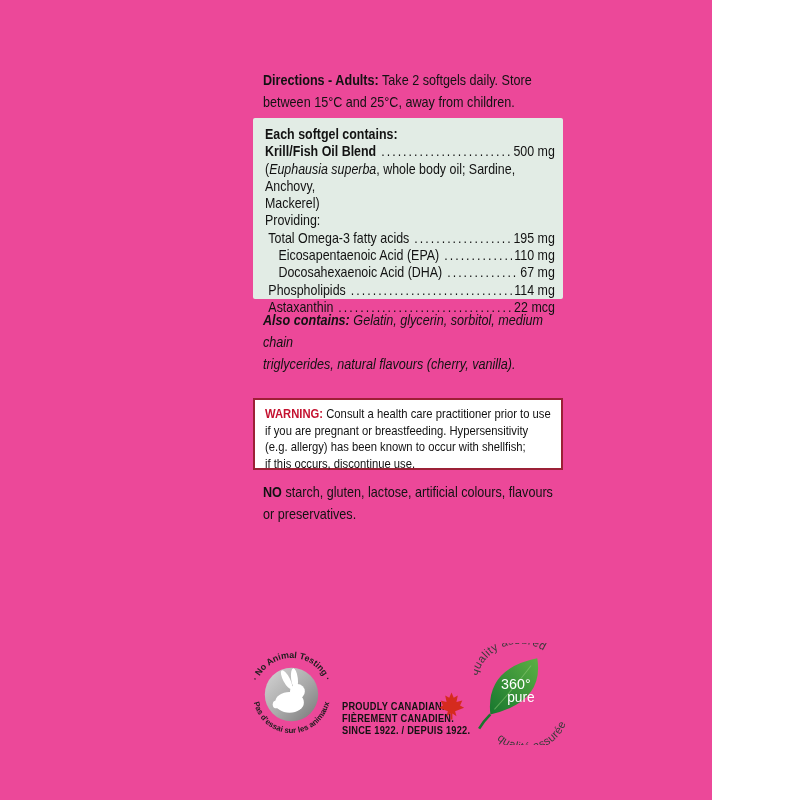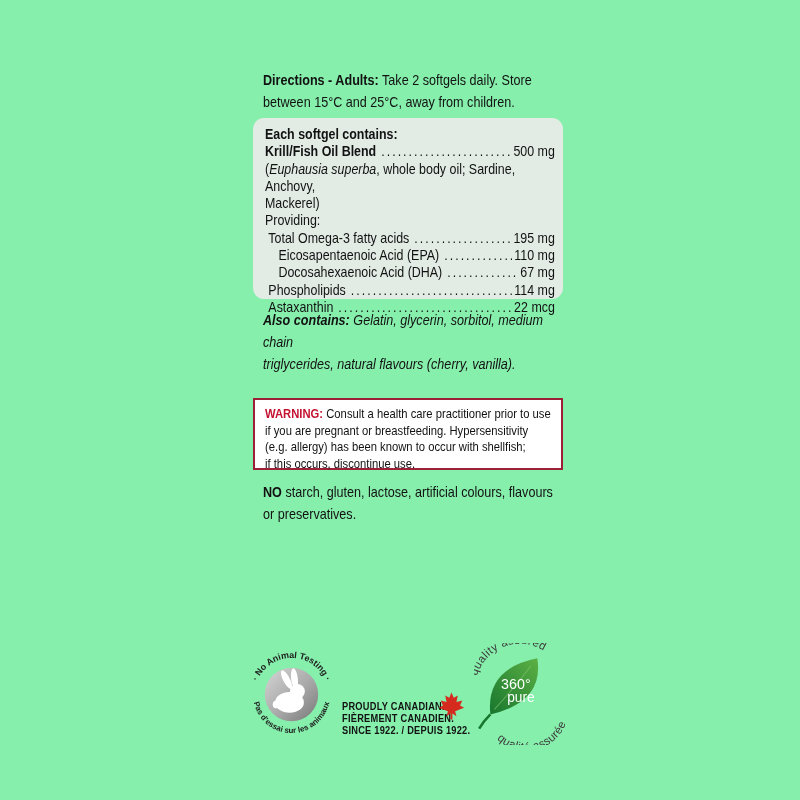--- a/index.html
+++ b/index.html
@@ -1,27 +1,27 @@
 <!DOCTYPE html>
 <html style="--text: #121212; --panel-bg: #e2ece5; --warning-border: #9c2036; --warning-label: #c41230; --maple-red: #d52b1e; --leaf-green-light: #5cb044; --leaf-green-dark: #17762e; --ring-text: #3a3a3a;"><head>
 <meta charset="utf-8">
 <style>
   html,body{margin:0;padding:0;background:#fff;}
-  .page{position:relative;width:800px;height:800px;background:#86efac;overflow:hidden;
+  .page{position:relative;width:712px;height:800px;background:#ec4899;overflow:hidden;
         font-family:"Liberation Sans","DejaVu Sans",sans-serif;color:var(--text,#121212);}
   .abs{position:absolute;}
   
   .cond{transform:scaleX(0.84);transform-origin:0 0;width:119%;}
   .body-txt{font-size:15px;line-height:22px;}
   b{font-weight:bold;}
   .pre{white-space:pre;}
 
   
   .panel{left:253px;top:118px;width:310px;height:181px;background:var(--panel-bg,#e2ece5);
-         border-radius:11px;padding:8px 8px 0 12px;box-sizing:border-box;}
+         border-radius:2px;padding:8px 8px 0 12px;box-sizing:border-box;}
   .panel-inner{font-size:14.8px;line-height:17.3px;}
   .srow{display:flex;align-items:baseline;}
   .srow .nm{white-space:nowrap;}
   .srow .dots{flex:1;overflow:hidden;white-space:nowrap;margin:0 3px 0 6px;letter-spacing:2.4px;}
   .srow .dots::after{content:"..................................................................";}
   .srow .val{white-space:nowrap;text-align:right;}
   .ind1{padding-left:4px;}
   .ind2{padding-left:16px;}
 
   .footnotes{font-size:11.7px;line-height:14.6px;}

